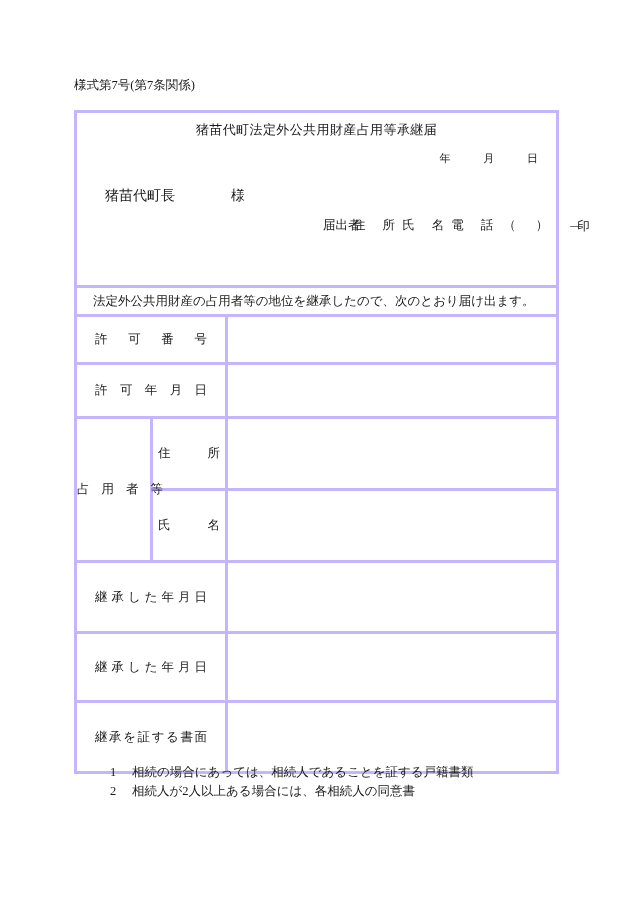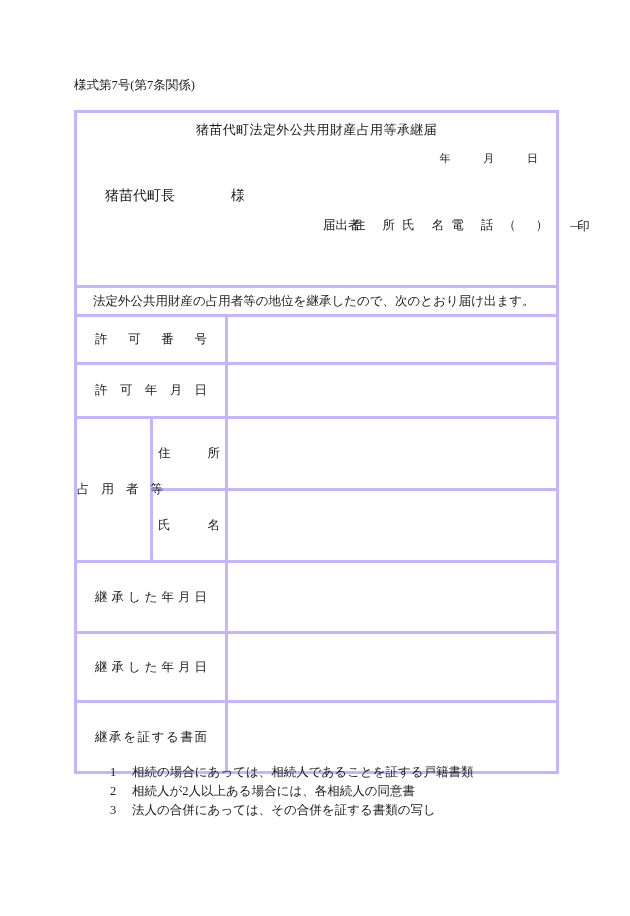--- a/index.html
+++ b/index.html
@@ -308,18 +308,15 @@
     </tbody>
   </table>
 
   <div class="remarks">
     <div class="rem-item">
       <span class="rem-num">1</span><span>相続の場合にあっては、相続人であることを証する戸籍書類</span>
     </div>
     <div class="rem-item">
       <span class="rem-num">2</span><span>相続人が2人以上ある場合には、各相続人の同意書</span>
     </div>
-    <div class="rem-item">
-      <span class="rem-num">3</span><span>法人の合併にあっては、その合併を証する書類の写し</span>
-    </div>
   </div>
 
 </div>
 
 </body></html>

